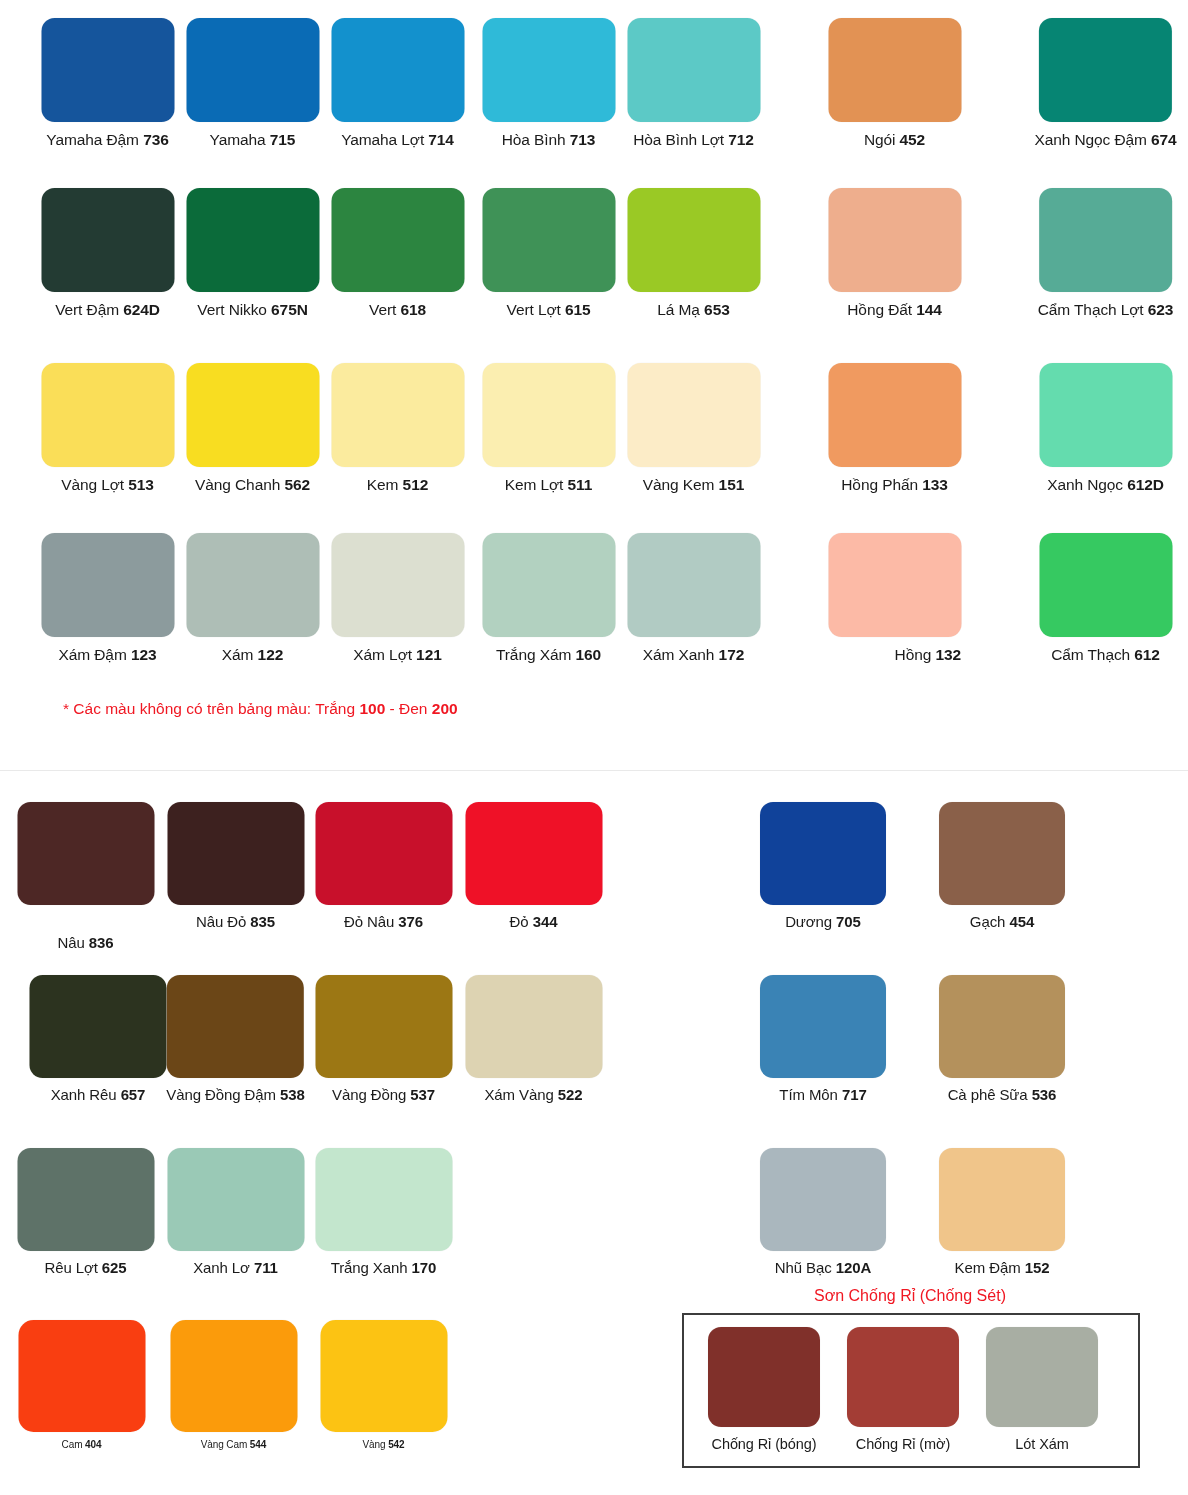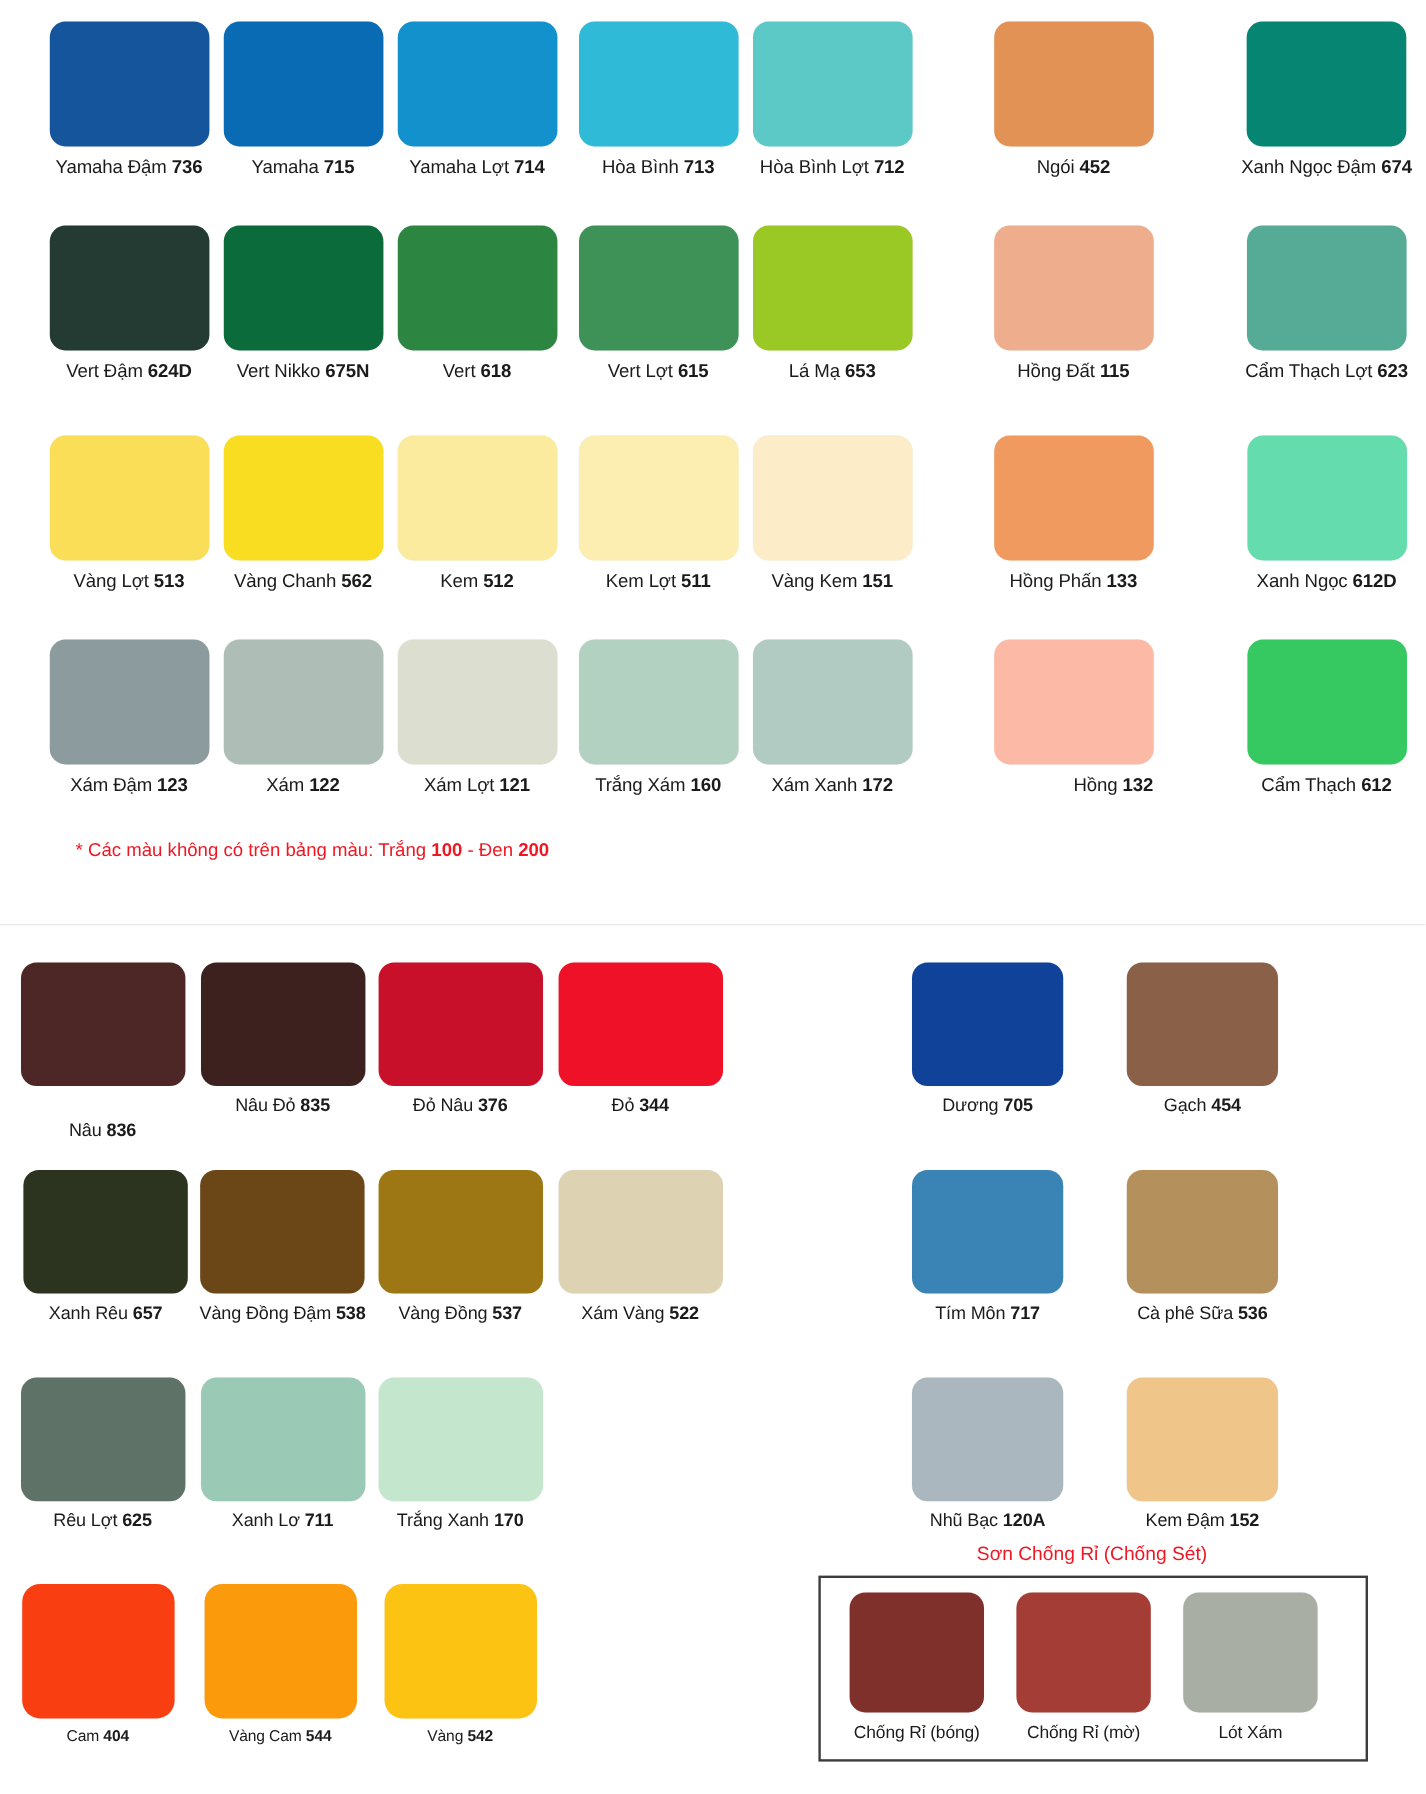--- a/index.html
+++ b/index.html
@@ -63,21 +63,21 @@
     height: 1px;
     background: #e9e9e9;
   }
 
   
   .bl-cell .chip { width: 137px; height: 103px; }
   .bl-cell .caption { font-size: 15px; margin-top: 8px; }
 
   
   .orange-cell .chip { width: 127px; height: 112px; border-radius: 15px; }
-  .orange-cell .caption { font-size: 13px; margin-top: 7px; text-align: center; }
+  .orange-cell .caption { font-size: 10px; margin-top: 7px; text-align: center; }
 
   
   .br-cell .chip { width: 126px; height: 103px; }
   .br-cell .caption { font-size: 15px; margin-top: 8px; }
 
   
   #antirust-title {
     position: absolute;
     left: 680px;
     top: 1287px;
@@ -148,21 +148,21 @@
     <div class="cell tg-cell" style="left: 548.5px; top: 188px; transform: translateX(-50%);">
       <div class="chip" style="background: rgb(63, 146, 87);"></div>
       <div class="caption">Vert Lợt <b>615</b></div>
     </div>
     <div class="cell tg-cell" style="left: 693.5px; top: 188px; transform: translateX(-50%);">
       <div class="chip" style="background: rgb(154, 201, 37);"></div>
       <div class="caption">Lá Mạ <b>653</b></div>
     </div>
     <div class="cell tg-cell" style="left: 894.5px; top: 188px; transform: translateX(-50%);">
       <div class="chip" style="background: rgb(238, 174, 141);"></div>
-      <div class="caption">Hồng Đất <b>115</b></div>
+      <div class="caption">Hồng Đất <b>144</b></div>
     </div>
     <div class="cell tg-cell" style="left: 1105.5px; top: 188px; transform: translateX(-50%);">
       <div class="chip" style="background: rgb(86, 171, 150);"></div>
       <div class="caption">Cẩm Thạch Lợt <b>623</b></div>
     </div>
     <div class="cell tg-cell" style="left: 107.5px; top: 363px; transform: translateX(-50%);">
       <div class="chip" style="background: rgb(250, 222, 88);"></div>
       <div class="caption">Vàng Lợt <b>513</b></div>
     </div>
     <div class="cell tg-cell" style="left: 252.5px; top: 363px; transform: translateX(-50%);">
@@ -235,21 +235,21 @@
       <div class="caption">Nâu Đỏ <b>835</b></div>
     </div>
     <div class="cell bl-cell" style="left: 383.5px; top: 802px; transform: translateX(-50%);">
       <div class="chip" style="background: rgb(200, 16, 43);"></div>
       <div class="caption">Đỏ Nâu <b>376</b></div>
     </div>
     <div class="cell bl-cell" style="left: 533.5px; top: 802px; transform: translateX(-50%);">
       <div class="chip" style="background: rgb(239, 17, 39);"></div>
       <div class="caption">Đỏ <b>344</b></div>
     </div>
-    <div class="cell bl-cell" style="left: 88px; top: 975px; transform: translateX(-50%); justify-content: space-between;">
+    <div class="cell bl-cell" style="left: 98px; top: 975px; transform: translateX(-50%); justify-content: space-between;">
       <div class="chip" style="background: rgb(44, 51, 31);"></div>
       <div class="caption">Xanh Rêu <b>657</b></div>
     </div>
     <div class="cell bl-cell" style="left: 235.5px; top: 975px; transform: translateX(-50%);">
       <div class="chip" style="background: rgb(107, 70, 23);"></div>
       <div class="caption">Vàng Đồng Đậm <b>538</b></div>
     </div>
     <div class="cell bl-cell" style="left: 383.5px; top: 975px; transform: translateX(-50%);">
       <div class="chip" style="background: rgb(156, 119, 20);"></div>
       <div class="caption">Vàng Đồng <b>537</b></div>

